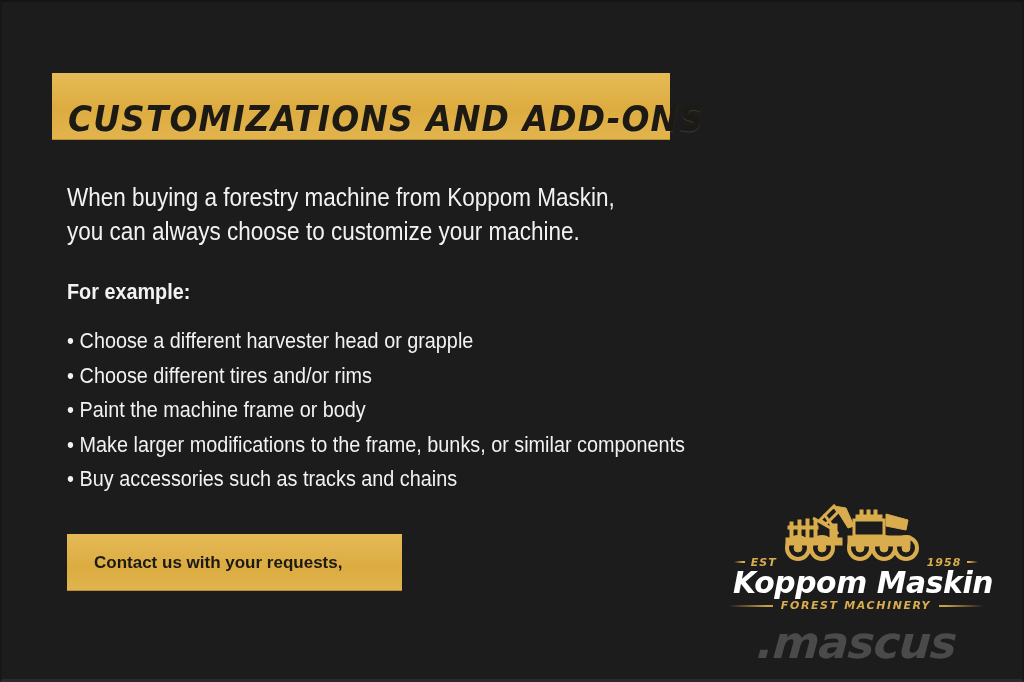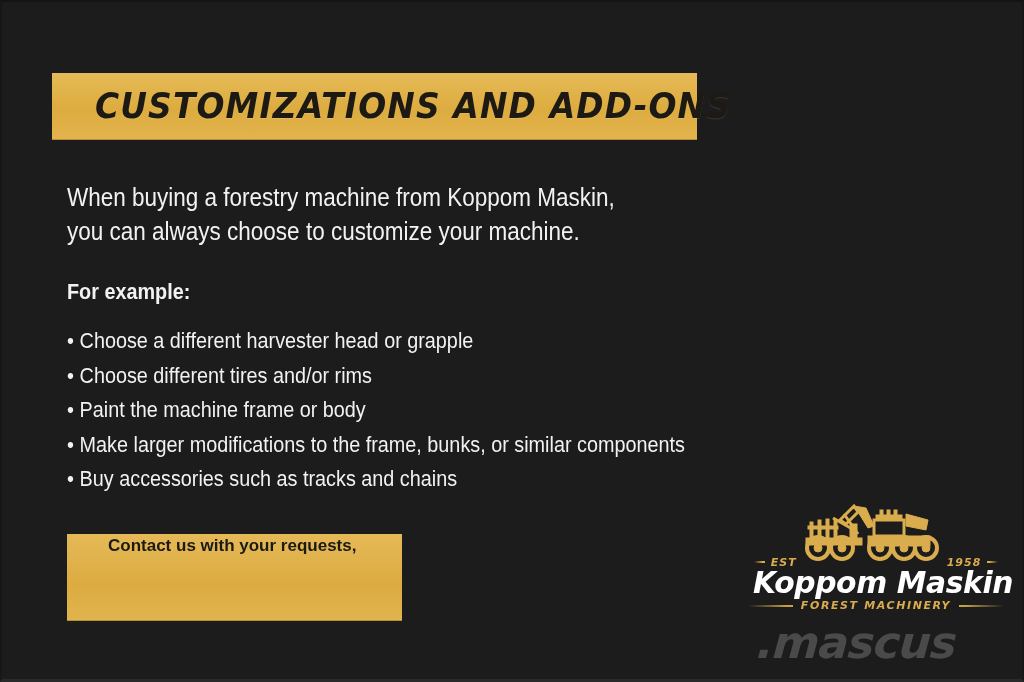--- a/index.html
+++ b/index.html
@@ -25,22 +25,21 @@
   #title-banner {
     position: absolute;
     left: 50px;
     top: 71px;
     width: 618px;
     height: 66px;
     background: #e2b44d;
     background: linear-gradient(180deg, #e6ba56 0%, #ddac40 55%, #e2b44d 100%);
     box-shadow: 0 1px 0 #b98f34;
     display: flex;
-    align-items: center;
-    padding-left: 27px;
+    align-items: flex-end;
   }
   #title-text {
     margin-left: 16px;
     color: #1d1a14;
     font-family: "DejaVu Sans", sans-serif;
     font-size: 35px;
     font-weight: bold;
     font-style: italic;
     letter-spacing: 1.2px;
     white-space: nowrap;
@@ -92,44 +91,44 @@
     width: 14px;
     color: #f2f2f2;
   }
 
   
   #contact-box {
     position: absolute;
     left: 65px;
     top: 532px;
     width: 335px;
-    height: 86px;
+    height: 56px;
     background: #e0b44e;
     background: linear-gradient(180deg, #e5b957 0%, #dcac41 60%, #e0b44e 100%);
     box-shadow: 0 1px 0 #b78e33;
     display: flex;
     flex-direction: column;
-    justify-content: space-between;
-    padding-left: 41px;
+    justify-content: center;
+    padding-left: 27px;
     box-sizing: border-box;
   }
   #contact-box .cline {
     display: block;
     color: #1c1a14;
     font-family: "Liberation Sans", sans-serif;
     font-size: 17px;
     font-weight: bold;
     line-height: 23px;
     white-space: nowrap;
   }
 
   
   #logo {
     position: absolute;
-    left: 746px;
+    left: 726px;
     top: 498px;
     width: 256px;
     height: 112px;
   }
   #logo-machine {
     position: absolute;
     left: 40px;
     top: 0;
     width: 160px;
     height: 62px;

